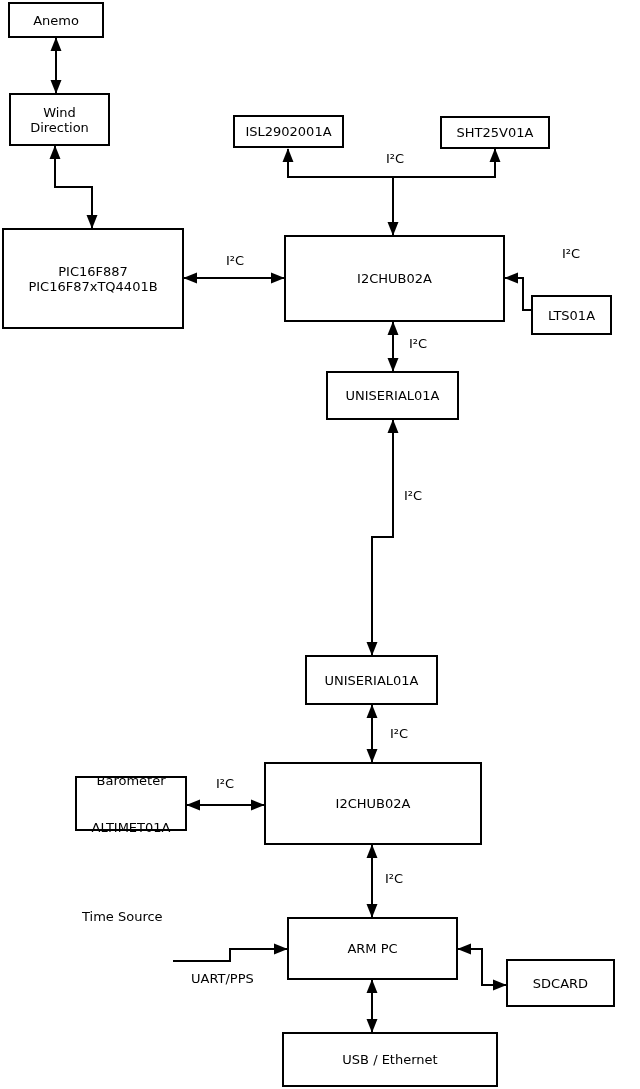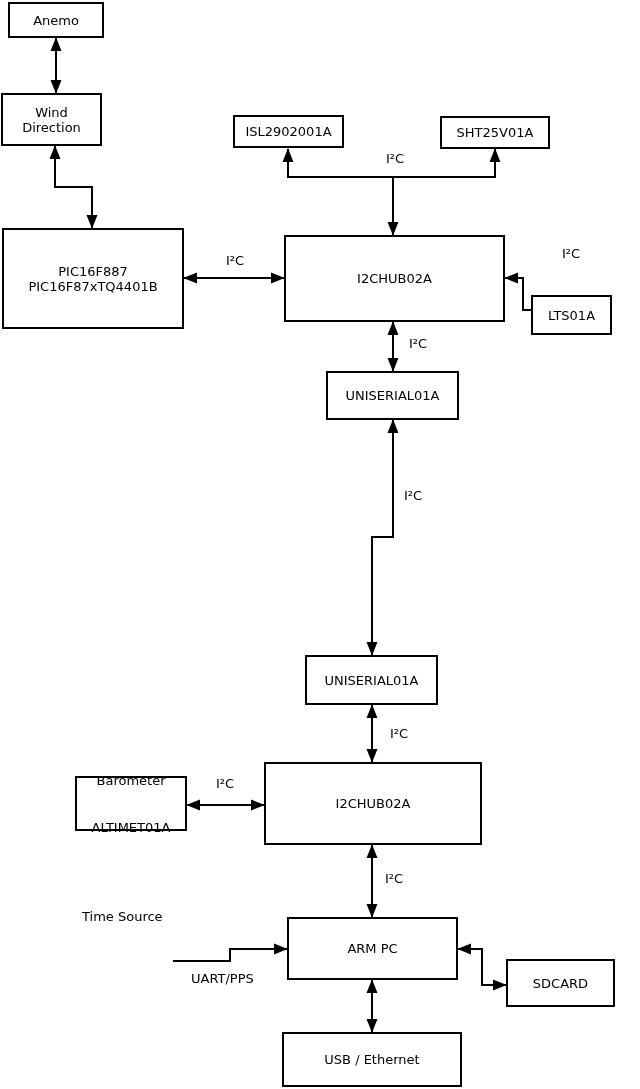--- a/index.html
+++ b/index.html
@@ -65,21 +65,21 @@
       <polyline points="173,961 230,961 230,949 287,949" marker-end="url(#arrow)"></polyline>
       <polyline points="458,949 482,949 482,985 506,985" marker-start="url(#arrow)" marker-end="url(#arrow)"></polyline>
       <polyline points="372,980 372,1032" marker-start="url(#arrow)" marker-end="url(#arrow)"></polyline>
     </g>
   </svg>
 
   <div class="node" style="left:8px; top:2px; width:96px; height:36px;">
     <span>Anemo</span>
   </div>
 
-  <div class="node" style="left:1px; top:93px; width:101px; height:53px;justify-content:center;">
+  <div class="node" style="left:9px; top:93px; width:101px; height:53px;justify-content:center;">
     <span>Wind</span>
     <span>Direction</span>
   </div>
 
   <div class="node" style="left:2px; top:228px; width:182px; height:101px;">
     <span>PIC16F887</span>
     <span>PIC16F87xTQ4401B</span>
   </div>
 
   <div class="node" style="left:233px; top:115px; width:111px; height:33px;">
@@ -117,21 +117,21 @@
 
   <div class="node" style="left:287px; top:917px; width:171px; height:63px;">
     <span>ARM PC</span>
   </div>
 
 
   <div class="node" style="left:506px; top:959px; width:109px; height:48px;">
     <span>SDCARD</span>
   </div>
 
-  <div class="node" style="left:282px; top:1032px; width:180px; height:55px;">
+  <div class="node" style="left:282px; top:1032px; width:216px; height:55px;">
     <span>USB / Ethernet</span>
   </div>
 
   <span class="edge-label" style="left:386px; top:152px;">I²C</span>
   <span class="edge-label" style="left:226px; top:254px;">I²C</span>
   <span class="edge-label" style="left:562px; top:247px;">I²C</span>
   <span class="edge-label" style="left:409px; top:337px;">I²C</span>
   <span class="edge-label" style="left:404px; top:489px;">I²C</span>
   <span class="edge-label" style="left:390px; top:727px;">I²C</span>
   <span class="edge-label" style="left:216px; top:777px;">I²C</span>

